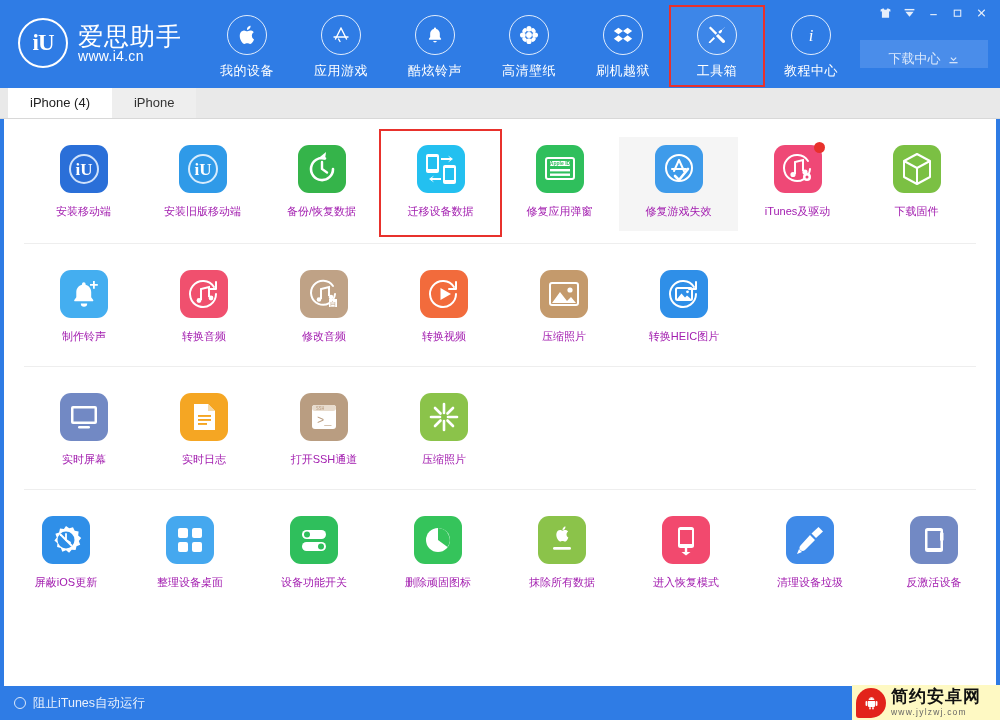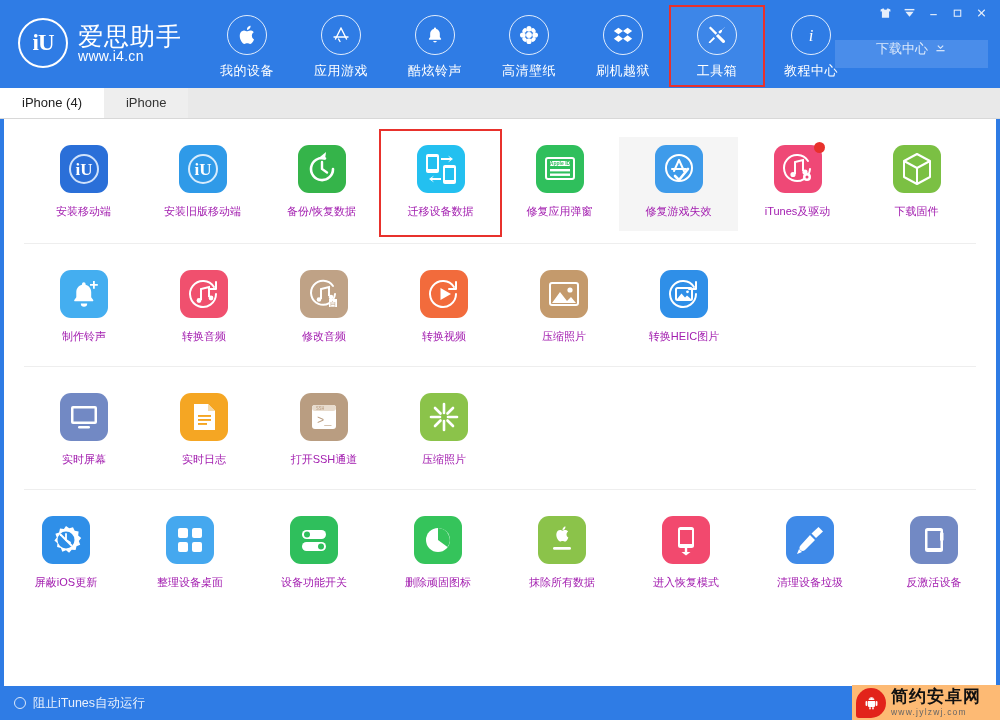--- a/index.html
+++ b/index.html
@@ -97,36 +97,37 @@
     display: flex; align-items: center; justify-content: center;
     color: #e5eefb;
     cursor: pointer;
     font-size: 12px;
   }
   .winbtn svg { display:block; }
 
   .dl-center {
     position: absolute;
     right: 12px; top: 40px;
-    width: 153px; height: 28px;
+    width: 128px; height: 28px;
     background: #4a8dea;
-    display: flex; align-items: flex-start; justify-content: center;
+    display: flex; align-items: flex-end; justify-content: center;
     gap: 6px;
     color: #dce9fb;
     font-size: 13px;
     cursor: pointer;
   }
 
   
   .tabstrip {
     flex: 0 0 31px;
     height: 31px;
     background: #e9e9e9;
     display: flex;
     align-items: flex-end;
+    padding-left: 8px;
     border-bottom: 1px solid #d8d8d8;
   }
   .tab {
     height: 31px;
     padding: 0 22px;
     display: flex; align-items: center;
     font-size: 13px;
     color: #333333;
     cursor: pointer;
     background: #eeeeee;
@@ -226,21 +227,21 @@
     font-size: 12.5px;
     padding: 3px 10px;
     cursor: pointer;
   }
 
   
   .watermark {
     position: absolute;
     right: 0; bottom: 0;
     width: 148px; height: 35px;
-    background: #fdba74;
+    background: #fef9c3;
     display: flex; align-items: center; gap: 5px;
     padding-left: 4px;
   }
   .wm-logo {
     width: 30px; height: 30px;
     background: #e2231a;
     border-radius: 50% 50% 50% 10%;
     display: flex; align-items: center; justify-content: center;
   }
   .wm-txt { display: flex; flex-direction: column; line-height: 1; }

